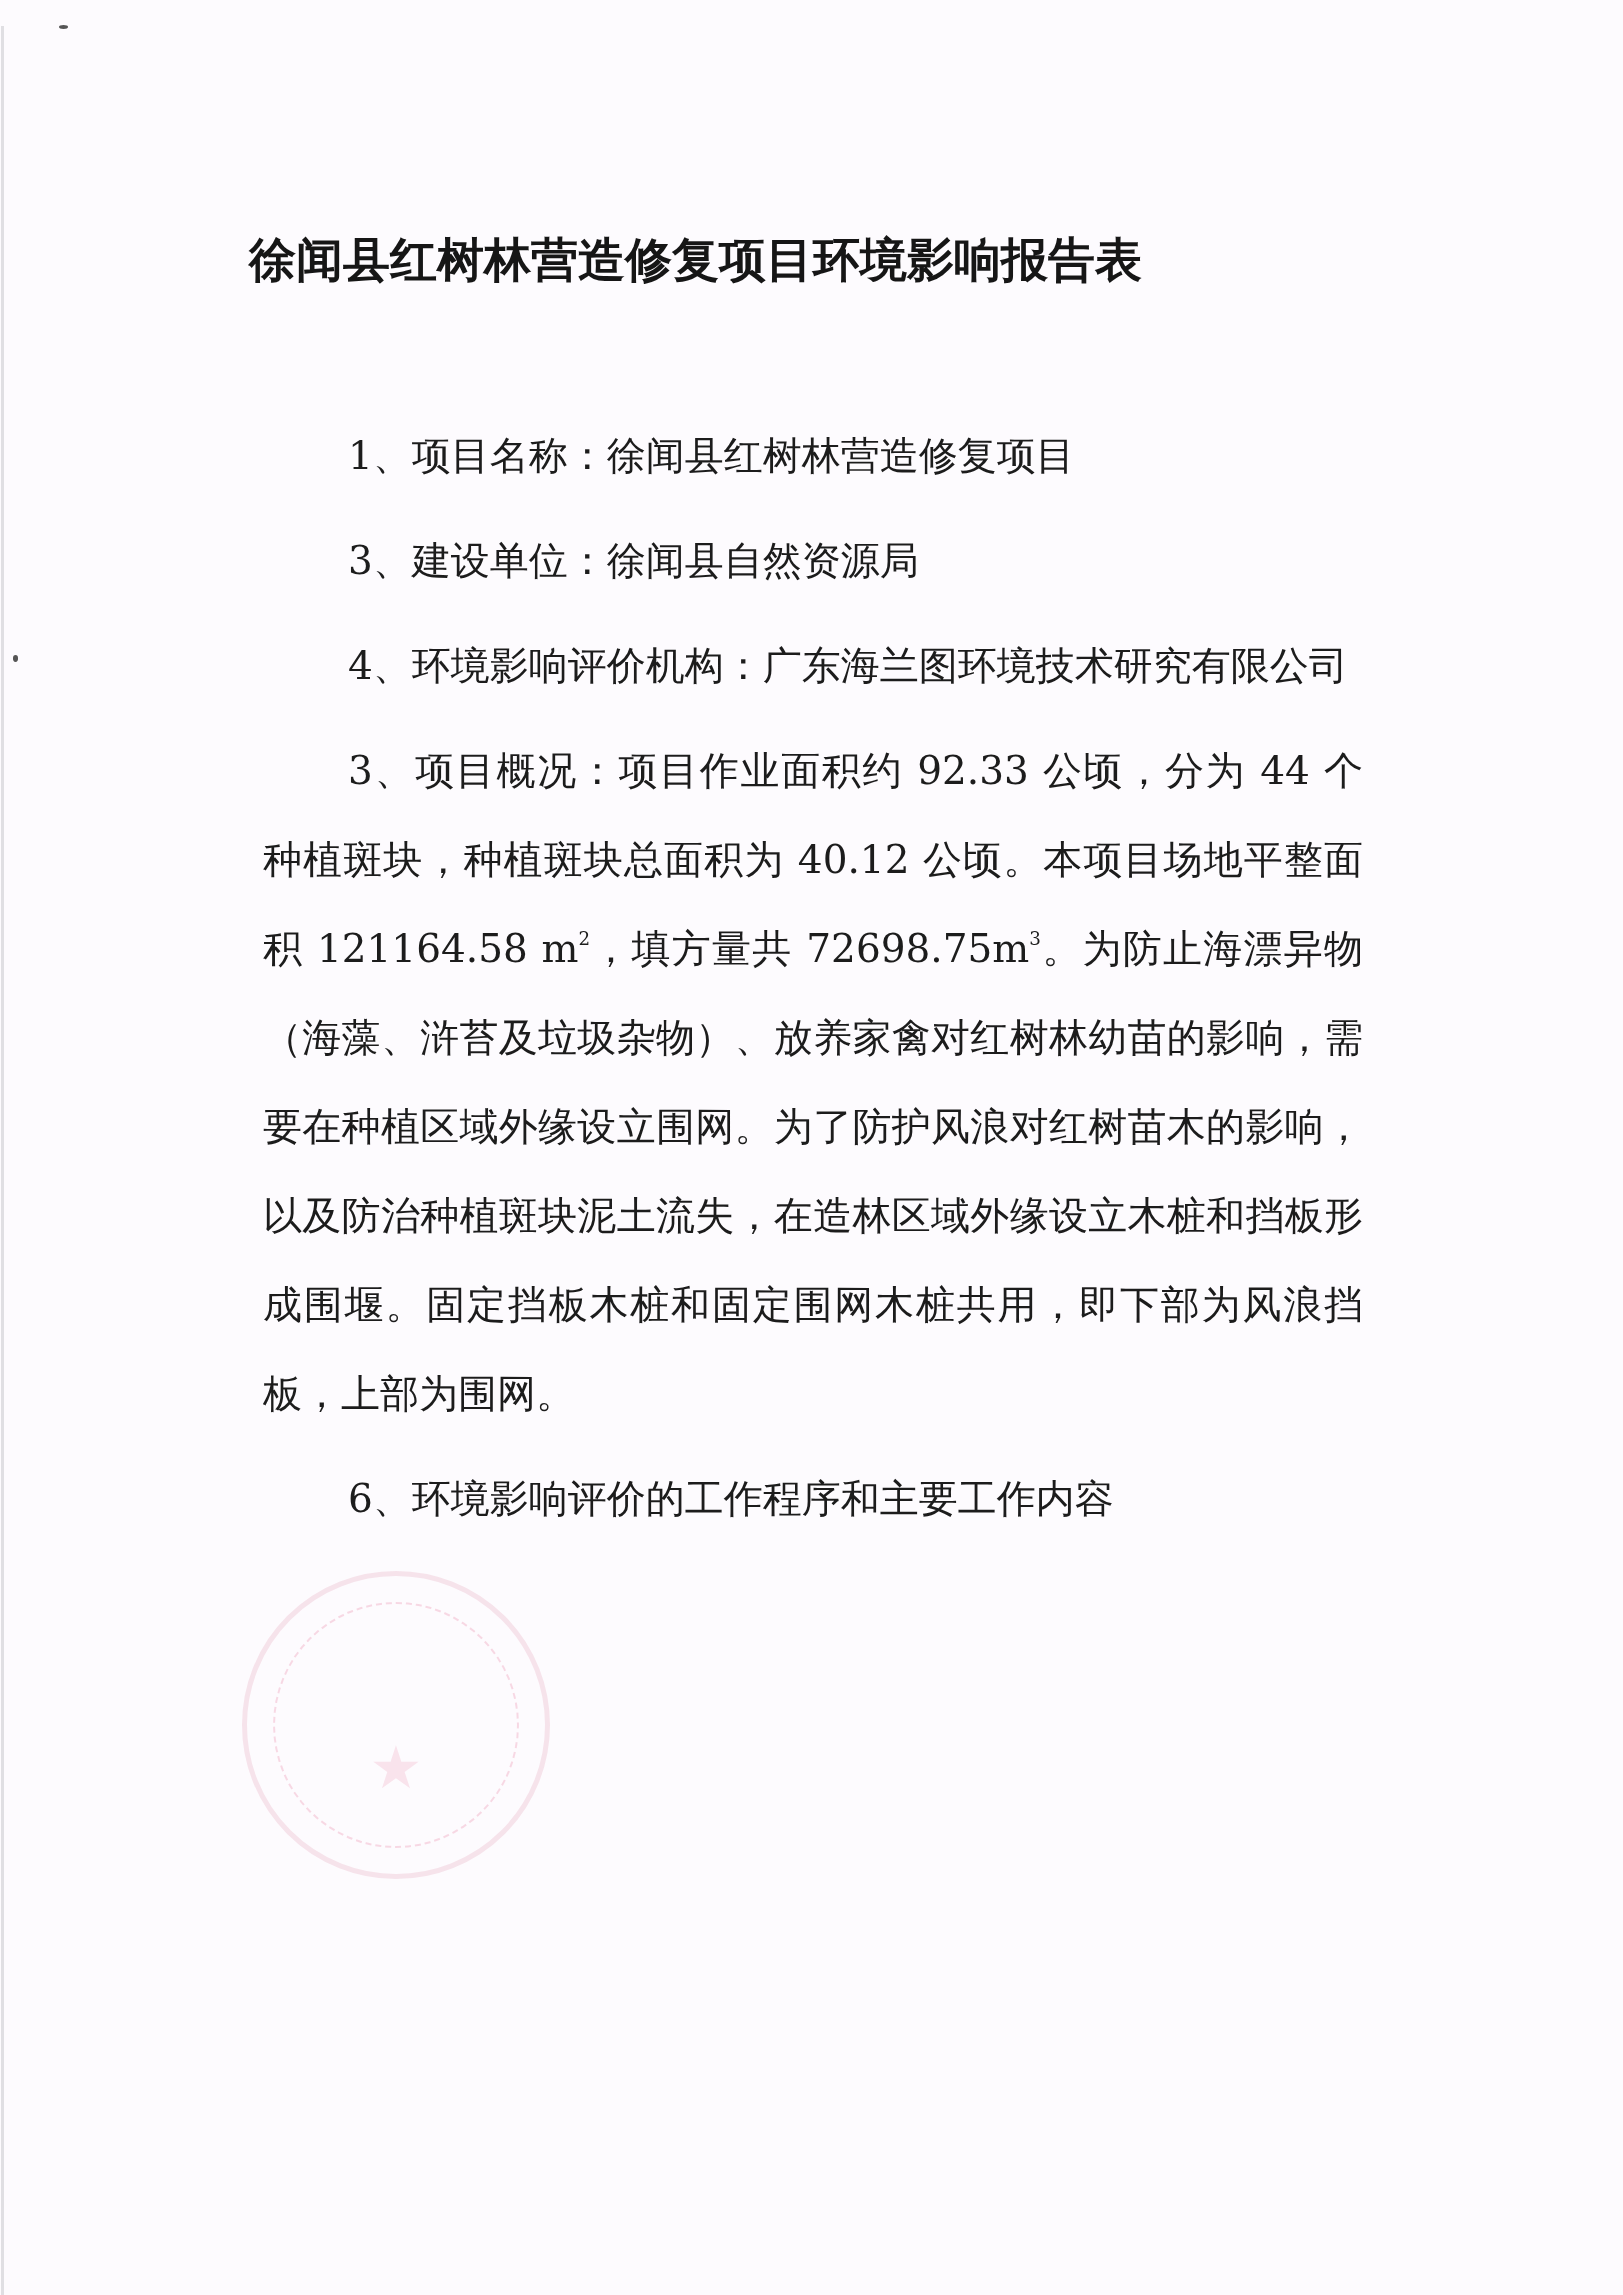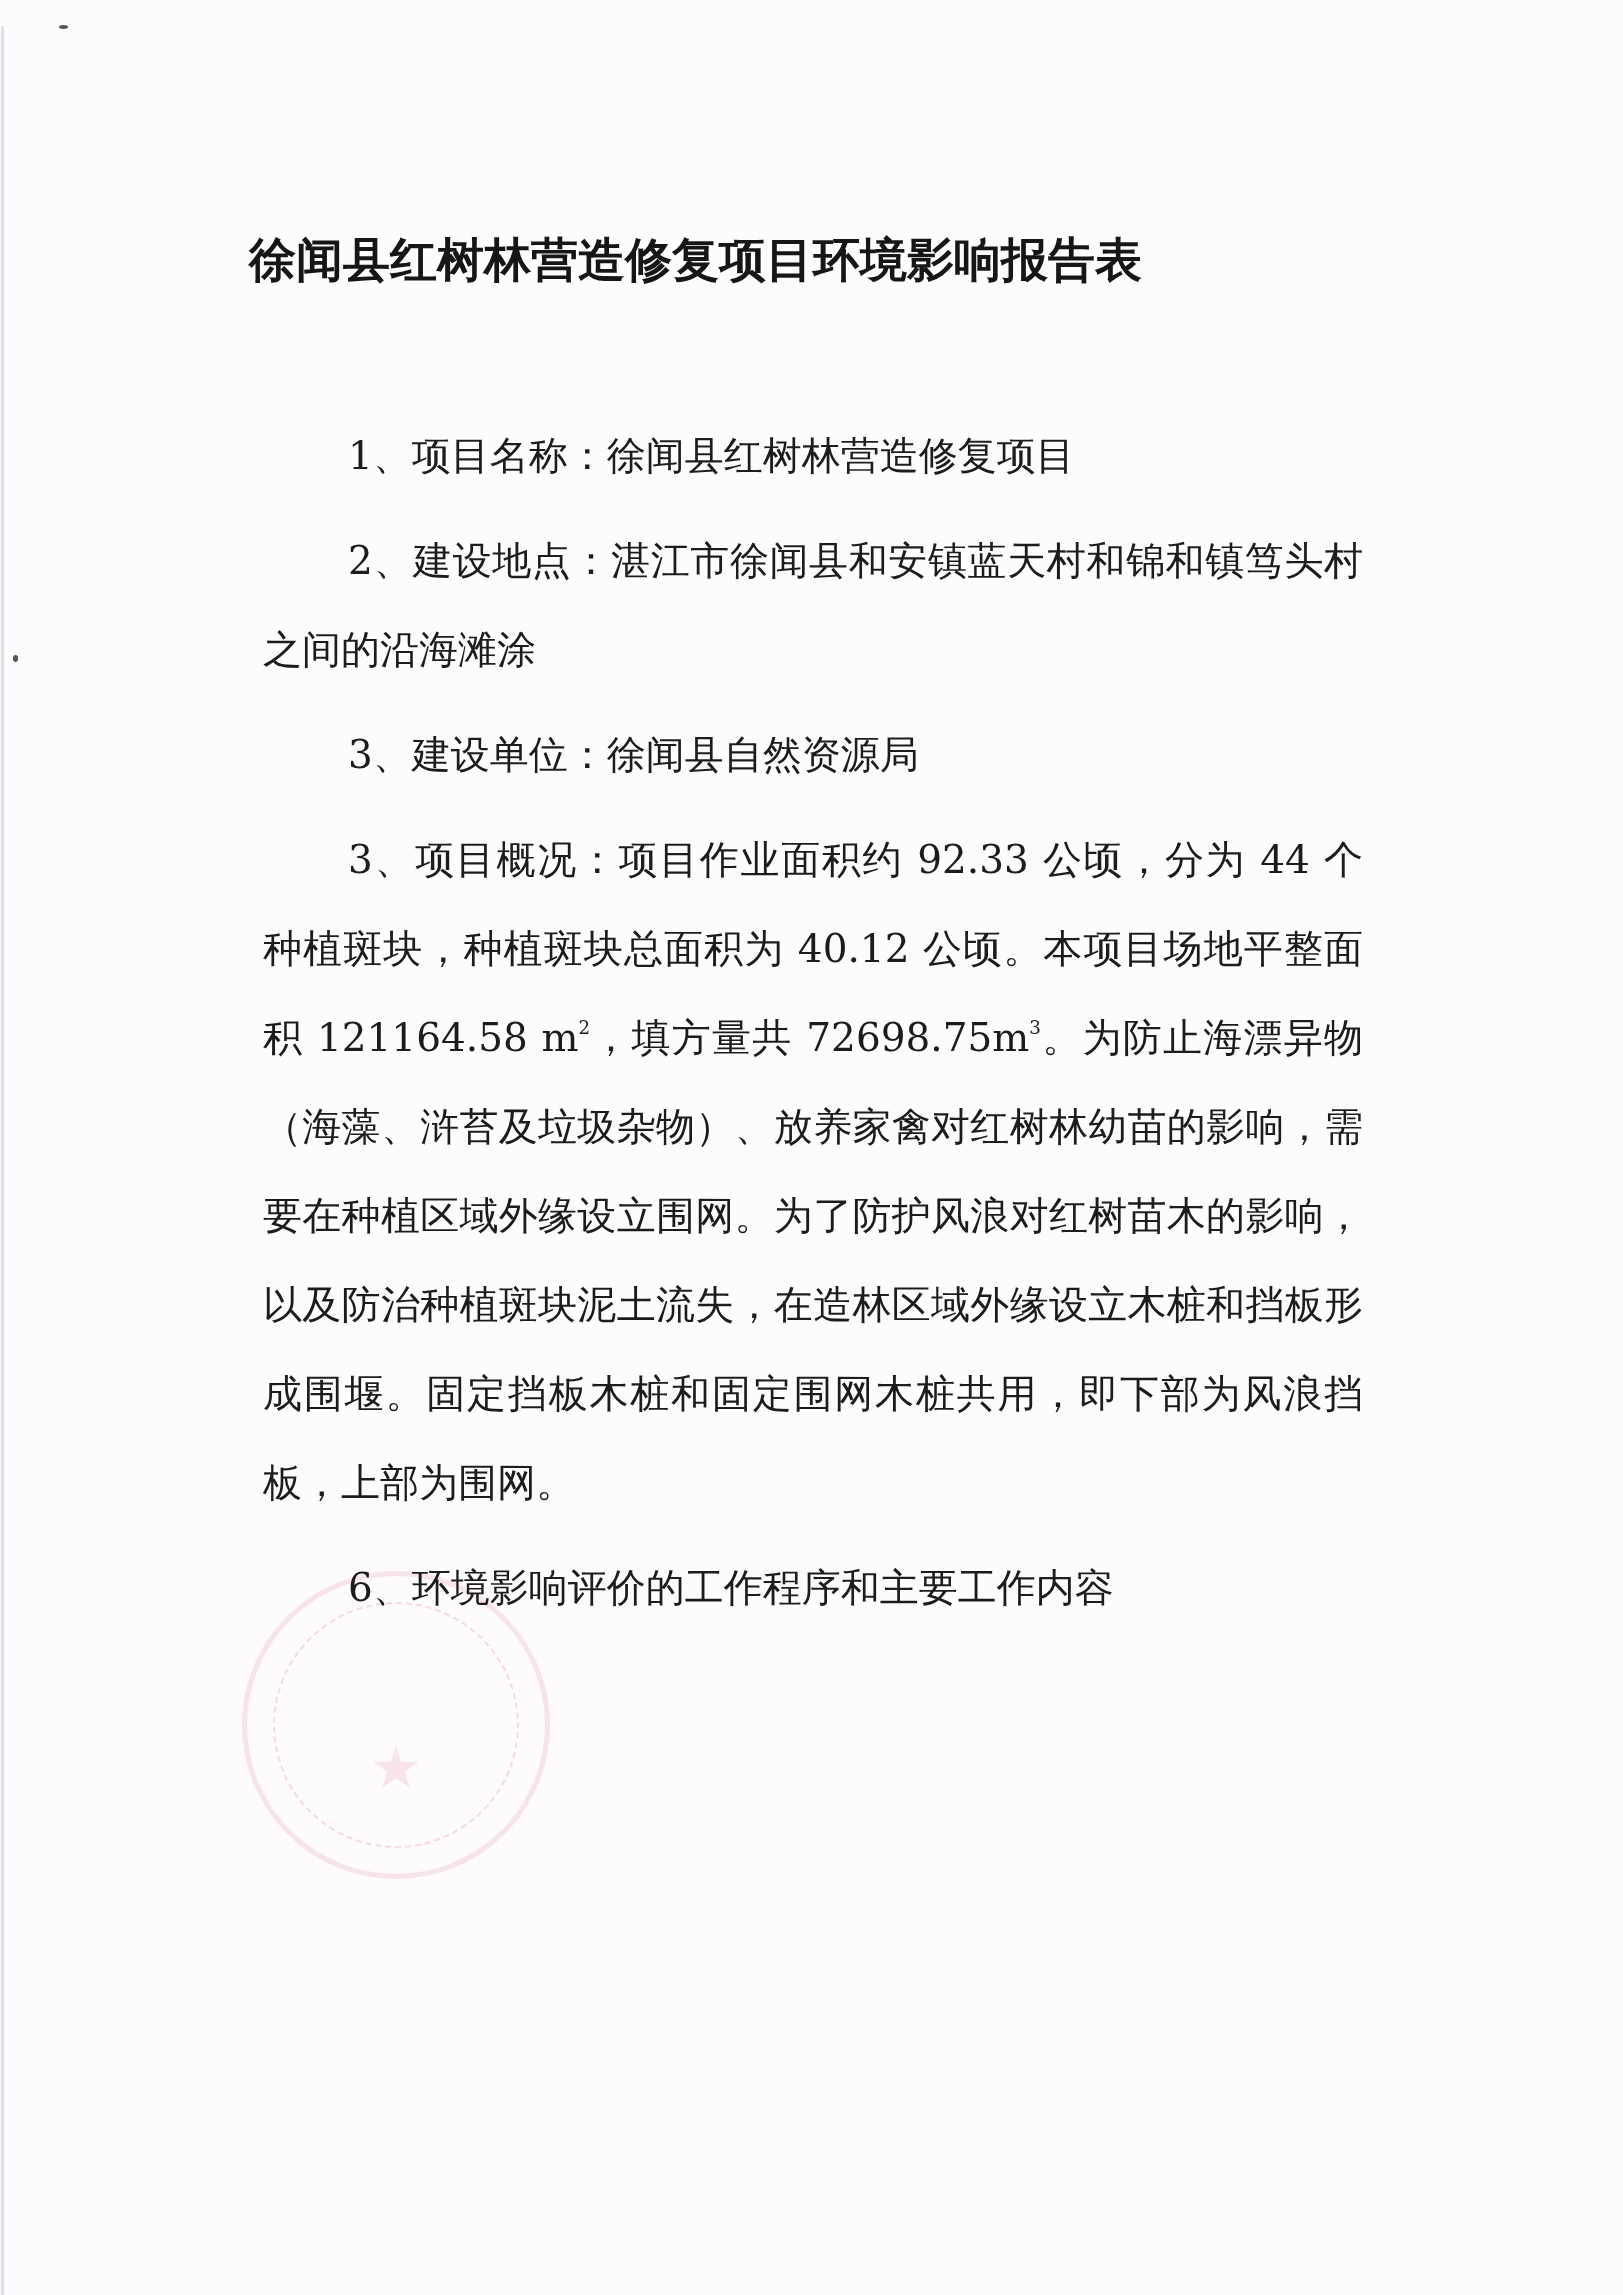--- a/index.html
+++ b/index.html
@@ -114,24 +114,24 @@
     <div class="seal-star">★</div>
   </div>
 
   <div class="title-block">
     <span class="title-line">徐闻县红树林营造修复项目环境影响报告表</span>
   </div>
 
   <div class="body-block">
     <p class="para"><span class="label">1、项目名称：</span><span>徐闻县红树林营造修复项目</span></p>
 
-    <p class="para"><span class="label">2、建设地点：</span><span>湛江市徐闻县和安镇蓝天村和锦和镇笃头村之间的沿海滩涂</span></p>
 
     <p class="para"><span class="label">3、建设单位：</span><span>徐闻县自然资源局</span></p>
 
+    <p class="para"><span class="label">4、环境影响评价机构：</span><span>广东海兰图环境技术研究有限公司</span></p>
 
     <p class="para"><span class="label">3、项目概况：</span><span>项目作业面积约 92.33 公顷，分为 44 个种植斑块，种植斑块总面积为 40.12 公顷。本项目场地平整面积 121164.58 m</span><sup>2</sup><span>，填方量共 72698.75m</span><sup>3</sup><span>。为防止海漂异物（海藻、浒苔及垃圾杂物）、放养家禽对红树林幼苗的影响，需要在种植区域外缘设立围网。为了防护风浪对红树苗木的影响，以及防治种植斑块泥土流失，在造林区域外缘设立木桩和挡板形成围堰。固定挡板木桩和固定围网木桩共用，即下部为风浪挡板，上部为围网。</span></p>
 
     <p class="para"><span class="label">6、环境影响评价的工作程序和主要工作内容</span></p>
 
   </div>
 </div>
 
 
 </body></html>

